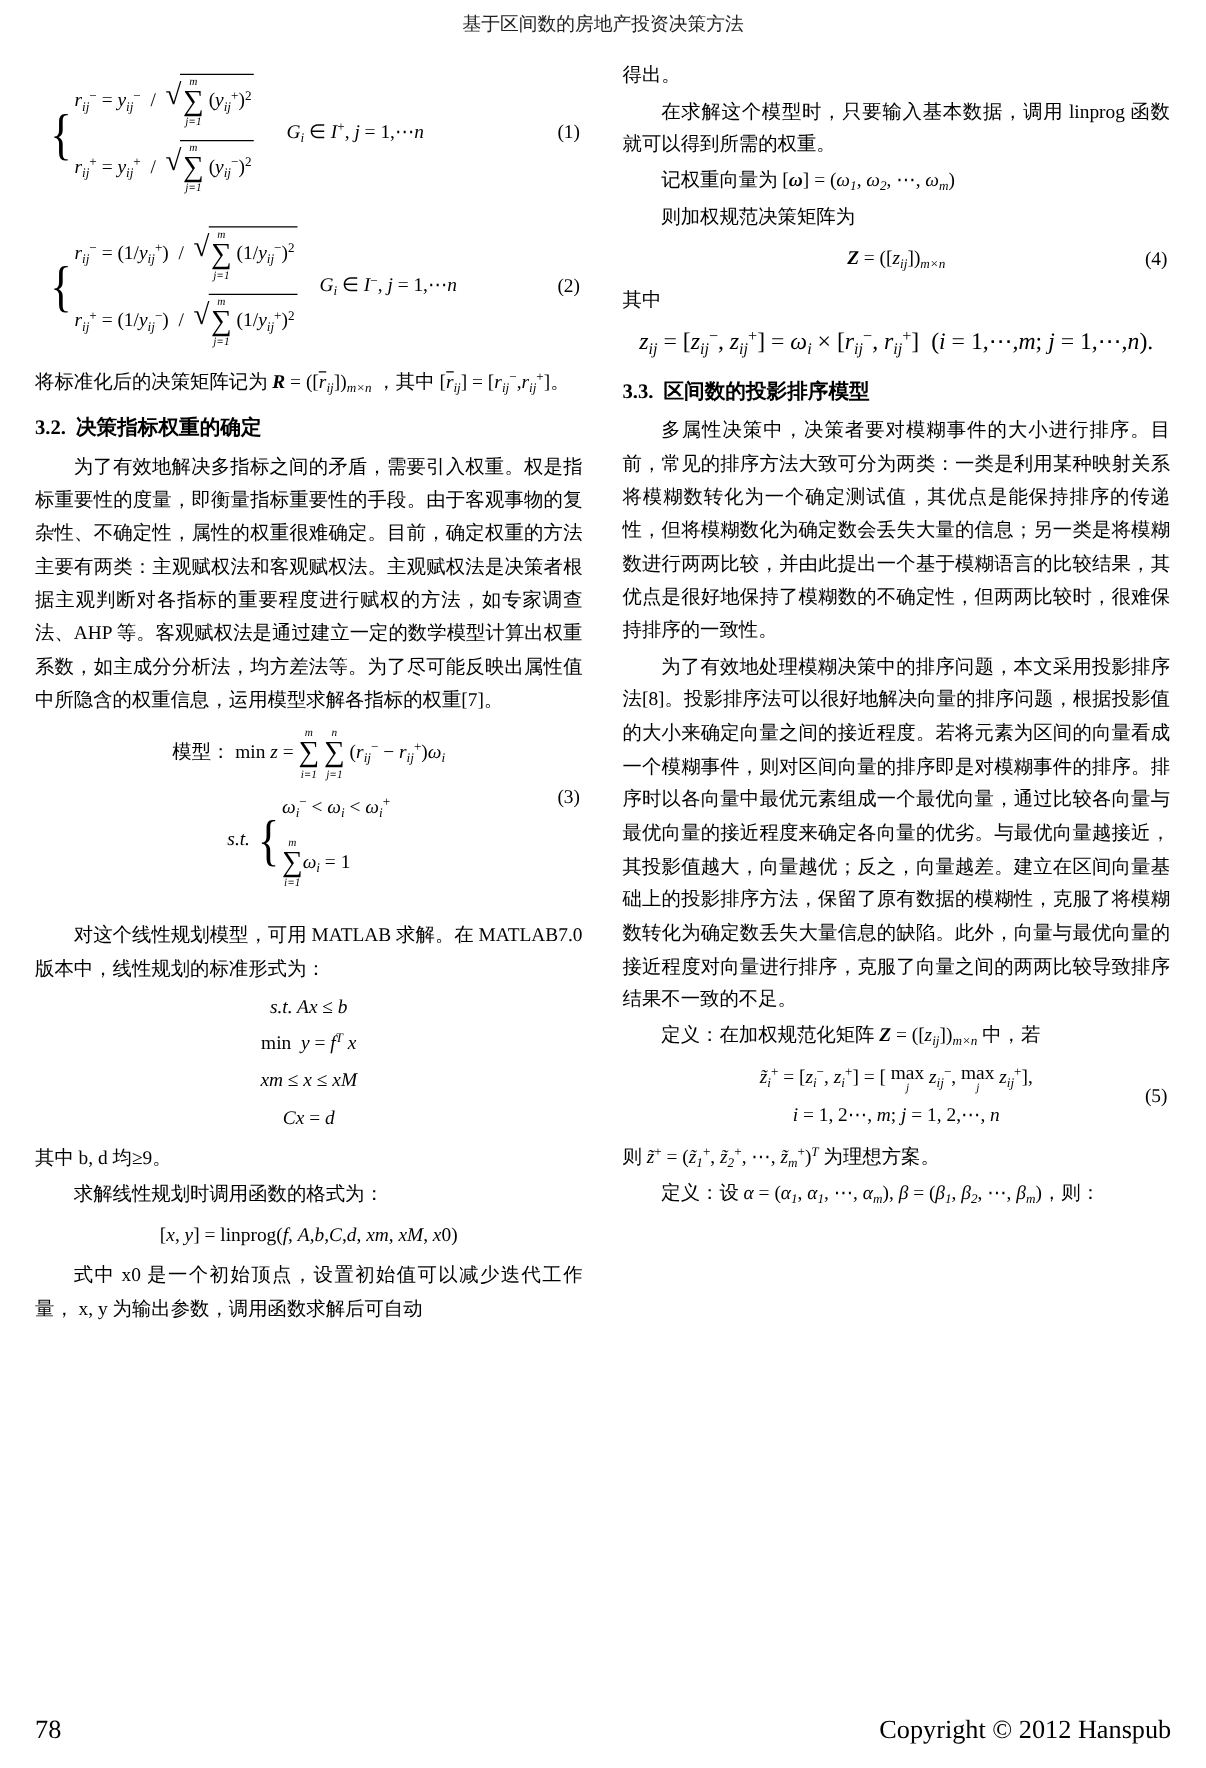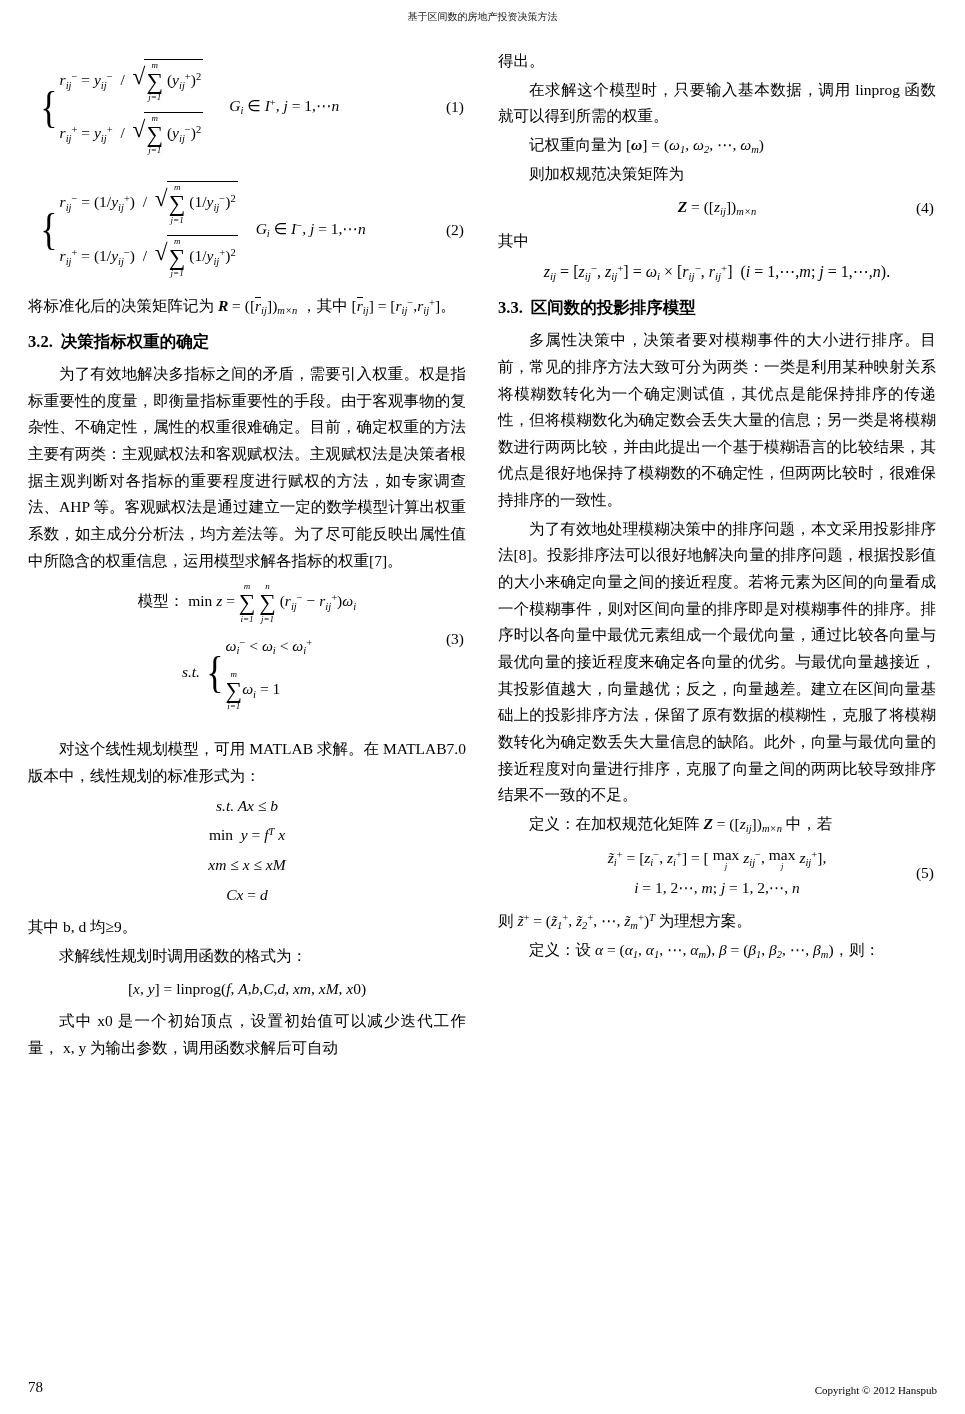--- a/index.html
+++ b/index.html
@@ -14,33 +14,33 @@
   }
   .page {
     position: absolute;
     left: 0; top: 0;
     width: 965px; height: 1414px;
   }
   .header {
     position: absolute;
     top: 10px; left: 0; width: 965px;
     text-align: center;
-    font-size: 10px;
+    font-size: 15px;
     font-family: "Liberation Serif", serif;
     color: #222;
   }
   .footer-left {
     position: absolute;
     left: 28px; bottom: 18px;
-    font-size: 15px;
+    font-size: 21px;
   }
   .footer-right {
     position: absolute;
     right: 28px; bottom: 18px;
-    font-size: 11px;
+    font-size: 21px;
   }
   .col {
     position: absolute;
     top: 48px;
     width: 438px;
     font-size: 15.5px;
     line-height: 1.72;
     text-align: justify;
   }
   .col-left { left: 28px; }
@@ -237,21 +237,21 @@
 
     <p class="indent">则加权规范决策矩阵为</p>
 
     <div class="blk" style="margin:6px 0;">
       <span class="bold-it">Z</span><span class="up"> = </span><span class="up">(</span><span class="up">[</span><span class="it">z</span><span class="sub">ij</span><span class="up">]</span><span class="up">)</span><span class="sub">m×n</span>
       <span class="eqnum">(4)</span>
     </div>
 
     <p class="noindent">其中</p>
 
-    <div class="center-line" style="margin:4px 0; font-size:16px;">
+    <div class="center-line" style="margin:4px 0; font-size:19px;">
       <span class="it">z</span><span class="sub">ij</span><span class="up"> = [</span><span class="it">z</span><span class="sub">ij</span><span class="sup">−</span><span class="up">, </span><span class="it">z</span><span class="sub">ij</span><span class="sup">+</span><span class="up">] = </span><span class="it">ω</span><span class="sub">i</span><span class="up"> × [</span><span class="it">r</span><span class="sub">ij</span><span class="sup">−</span><span class="up">, </span><span class="it">r</span><span class="sub">ij</span><span class="sup">+</span><span class="up">]</span>
       <span class="up">&nbsp;(</span><span class="it">i</span><span class="up"> = 1,⋯,</span><span class="it">m</span><span class="up">; </span><span class="it">j</span><span class="up"> = 1,⋯,</span><span class="it">n</span><span class="up">).</span>
     </div>
 
     <h3 class="section">
       <span class="sec-num">3.3.</span><span>区间数的投影排序模型</span>
     </h3>
 
     <p class="indent">多属性决策中，决策者要对模糊事件的大小进行排序。目前，常见的排序方法大致可分为两类：一类是利用某种映射关系将模糊数转化为一个确定测试值，其优点是能保持排序的传递性，但将模糊数化为确定数会丢失大量的信息；另一类是将模糊数进行两两比较，并由此提出一个基于模糊语言的比较结果，其优点是很好地保持了模糊数的不确定性，但两两比较时，很难保持排序的一致性。</p>
     <p class="indent">为了有效地处理模糊决策中的排序问题，本文采用投影排序法[8]。投影排序法可以很好地解决向量的排序问题，根据投影值的大小来确定向量之间的接近程度。若将元素为区间的向量看成一个模糊事件，则对区间向量的排序即是对模糊事件的排序。排序时以各向量中最优元素组成一个最优向量，通过比较各向量与最优向量的接近程度来确定各向量的优劣。与最优向量越接近，其投影值越大，向量越优；反之，向量越差。建立在区间向量基础上的投影排序方法，保留了原有数据的模糊性，克服了将模糊数转化为确定数丢失大量信息的缺陷。此外，向量与最优向量的接近程度对向量进行排序，克服了向量之间的两两比较导致排序结果不一致的不足。</p>

